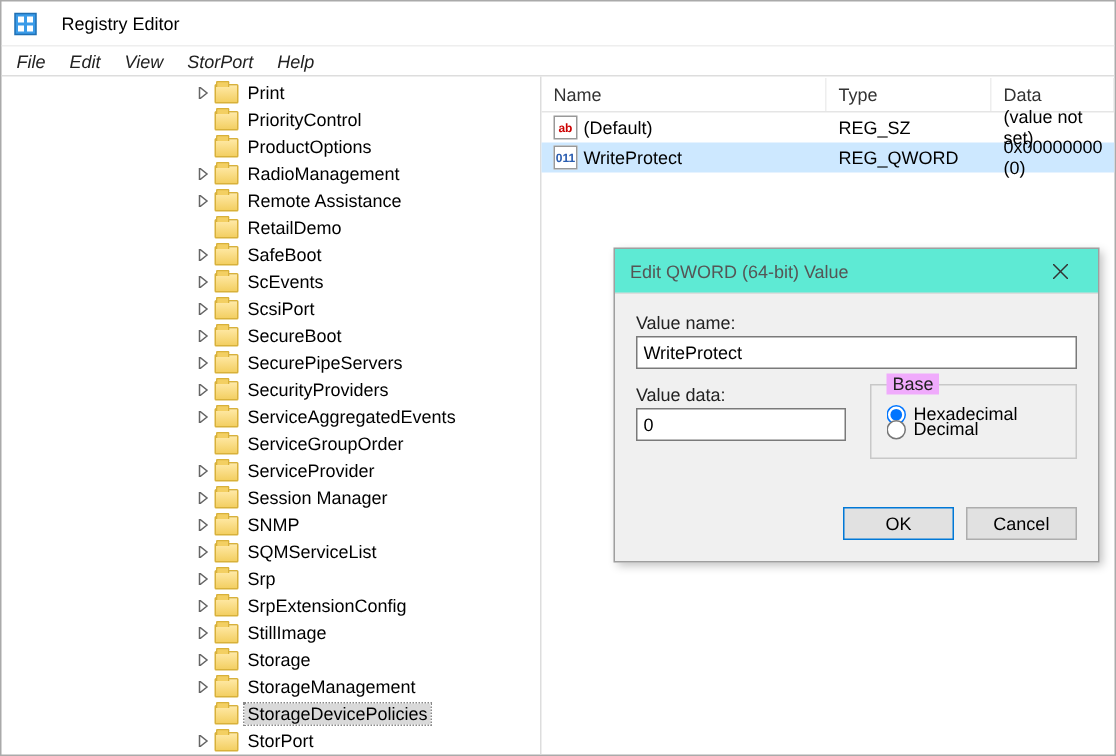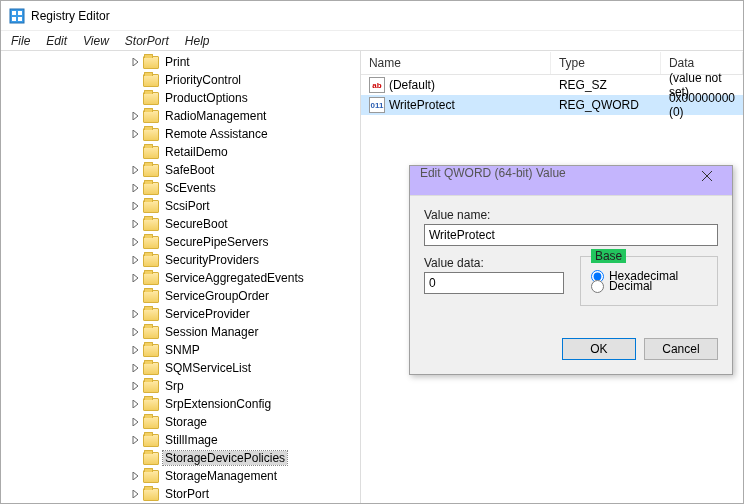--- a/index.html
+++ b/index.html
@@ -1,17 +1,17 @@
 <!DOCTYPE html>
 <html><head>
 <meta charset="utf-8">
 <style>
   * { box-sizing: border-box; margin: 0; padding: 0; font-family: "Segoe UI", Tahoma, sans-serif; font-size: 12px; }
   body { width: 744px; height: 504px; background: #fff; overflow: hidden; border: 1px solid #aaa; }
-  .titlebar { height: 30px; display: flex; align-items: center; padding: 0 8px; border-bottom: 1px solid #eee; }
+  .titlebar { height: 30px; display: flex; align-items: center; padding: 0 8px; border-bottom: 1px solid #eee; gap: 10px; }
   .titlebar .appicon { width: 16px; height: 16px; margin-right: 6px; display:flex; align-items:center; justify-content:center; }
   .titlebar .title { font-size: 12px; color: #000; }
   .menubar { height: 20px; display: flex; align-items: center; padding: 0 2px; border-bottom: 1px solid #ddd; font-style: italic; }
   .menubar .mi { padding: 2px 8px; color: #222; cursor: default; }
   .content { display: flex; height: calc(100% - 50px); padding-left: 48px; }
   .tree { width: 312px; border-right: 1px solid #ddd; overflow: hidden; padding: 2px 0 2px 80px; }
   .tree-row { display: flex; align-items: center; height: 18px; white-space: nowrap; }
   .expander { width: 14px; height: 14px; display: flex; align-items: center; justify-content: center; color: #666; font-size: 10px; cursor: default; }
   .folder { width: 16px; height: 13px; background: linear-gradient(#ffe9a6,#f3cf62); border: 1px solid #d8b13a; border-radius: 1px; margin-right: 4px; position: relative; }
   .folder::before { content:""; position:absolute; top:-3px; left:0; width:7px; height:3px; background:#f3cf62; border:1px solid #d8b13a; border-bottom:none; border-radius:1px 1px 0 0;}
@@ -27,30 +27,30 @@
   .listrow.selected { background: #cde8ff; }
   .cell { padding: 2px 8px; display:flex; align-items:center; }
   .cell.name { width: 190px; }
   .cell.type { width: 110px; }
   .cell.data { flex:1; }
   .valicon { width:16px; height:16px; margin-right:4px; display:flex; align-items:center; justify-content:center; border:1px solid #999; font-size:8px; font-weight:bold; }
   .valicon.str { background:#fff; color:#c00; }
   .valicon.bin { background:#fff; color:#2a5db0; }
   
   .dialog { position: absolute; left: 48px; top: 114px; width: 324px; background: #f0f0f0; border: 1px solid #9f9f9f; box-shadow: 2px 2px 6px rgba(0,0,0,.25); }
-  .dlg-title { height: 30px; display:flex; align-items:flex-start; justify-content:space-between; padding:0 10px; background:#c4b5fd; border-bottom:1px solid #dcdcdc; color:#555; }
+  .dlg-title { height: 30px; display:flex; align-items:center; justify-content:space-between; padding:0 10px; background:#5eead4; border-bottom:1px solid #dcdcdc; color:#555; }
   .dlg-close { width:30px; height:20px; display:flex; align-items:center; justify-content:center; cursor:default; }
   .dlg-body { padding: 12px 14px 14px 14px; }
   .dlg-label { color:#222; margin-bottom:2px; display:block; }
   .dlg-input { width:100%; height:22px; border:1px solid #7a7a7a; background:#fff; padding:2px 4px; margin-bottom:10px; }
   .dlg-row { display:flex; gap:16px; }
   .dlg-left { flex: 0 0 140px; }
   .dlg-right { flex:1; }
   .fieldset { border:1px solid #c8c8c8; padding:6px 10px 8px 10px; }
-  .fieldset .legend { position:relative; top:-14px; background:#22c55e; padding:0 4px; display:inline-block; color:#222;}
+  .fieldset .legend { position:relative; top:-14px; background:#f0abfc; padding:0 4px; display:inline-block; color:#222;}
   .radio-row { display:flex; align-items:center; gap:5px; margin-top:-8px; margin-bottom:4px;}
   .dlg-buttons { display:flex; justify-content:flex-end; gap:8px; margin-top:32px; }
   .btn { width:74px; height:22px; border:1px solid #adadad; background:#e1e1e1; cursor:default; display:flex; align-items:center; justify-content:center;}
   .btn.default { border-color:#0078d7; }
 </style>
 </head>
 <body>
 
 <div class="titlebar">
   <span class="appicon">
@@ -239,44 +239,44 @@
         <span class="folder"></span>
         <span class="tree-label">SrpExtensionConfig</span>
       </div>
       <div class="tree-row">
         <span class="expander">
           <svg width="8" height="8">
             <path d="M1 0 L6 4 L1 8 Z" fill="none" stroke="#666"></path>
           </svg>
         </span>
         <span class="folder"></span>
+        <span class="tree-label">StillImage</span>
+      </div>
+      <div class="tree-row">
+        <span class="expander">
+          <svg width="8" height="8">
+            <path d="M1 0 L6 4 L1 8 Z" fill="none" stroke="#666"></path>
+          </svg>
+        </span>
+        <span class="folder"></span>
         <span class="tree-label">Storage</span>
       </div>
       <div class="tree-row">
         <span class="expander">
           <svg width="8" height="8">
             <path d="M1 0 L6 4 L1 8 Z" fill="none" stroke="#666"></path>
           </svg>
         </span>
         <span class="folder"></span>
-        <span class="tree-label">StillImage</span>
+        <span class="tree-label">StorageManagement</span>
       </div>
       <div class="tree-row">
         <span class="expander"></span>
         <span class="folder"></span>
         <span class="tree-label selected">StorageDevicePolicies</span>
-      </div>
-      <div class="tree-row">
-        <span class="expander">
-          <svg width="8" height="8">
-            <path d="M1 0 L6 4 L1 8 Z" fill="none" stroke="#666"></path>
-          </svg>
-        </span>
-        <span class="folder"></span>
-        <span class="tree-label">StorageManagement</span>
       </div>
       <div class="tree-row">
         <span class="expander">
           <svg width="8" height="8">
             <path d="M1 0 L6 4 L1 8 Z" fill="none" stroke="#666"></path>
           </svg>
         </span>
         <span class="folder"></span>
         <span class="tree-label">StorPort</span>
       </div>

